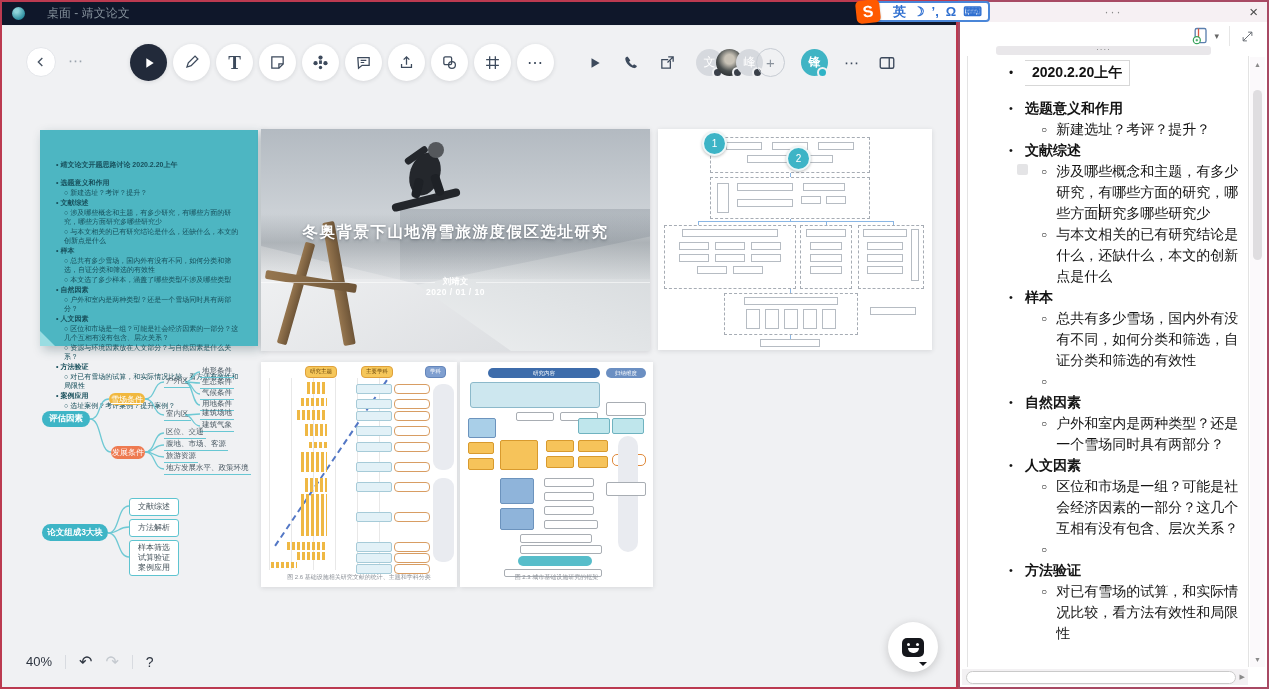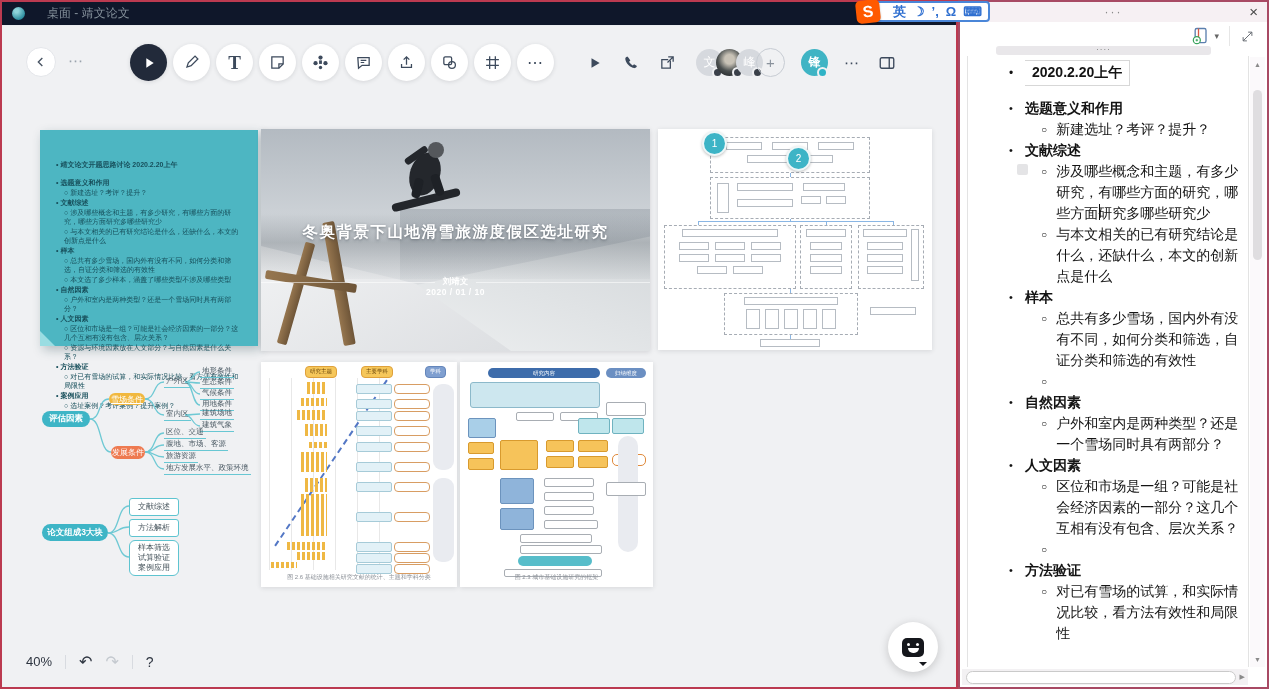--- a/index.html
+++ b/index.html
@@ -475,21 +475,21 @@
     <svg class="mm-svg" style="left:38px;top:488px;" width="150" height="95" viewBox="0 0 150 95">
       <g fill="none" stroke="#6fc9d4" stroke-width="1.3">
         <path d="M68,43 C80,43 77,16 89,16"></path>
           <path d="M68,43 C80,43 77,37 89,37"></path>
           <path d="M68,43 C80,43 77,67 89,67"></path>
       </g>
     </svg>
     <div class="mm-root" style="left:40px;top:522px;width:66px;height:17px;">论文组成3大块</div>
     <div class="mm-box" style="left:127px;top:496px;width:48px;height:16px;">文献综述</div>
     <div class="mm-box" style="left:127px;top:517px;width:48px;height:16px;">方法解析</div>
-    <div class="mm-box" style="left:127px;top:538px;width:48px;height:34px;border-radius:6px;">样本筛选
+    <div class="mm-box" style="left:127px;top:538px;width:48px;height:34px;">样本筛选
 试算验证
 案例应用</div>
 
     <div class="card chartfig">
       <div class="grid"></div>
       <div class="trend"></div>
       <div class="bars" style="left:46px;top:20px;width:20px;height:12px;"></div>
       <div class="bars" style="left:40px;top:36px;width:26px;height:8px;"></div>
       <div class="bars" style="left:36px;top:48px;width:30px;height:10px;"></div>
       <div class="bars" style="left:44px;top:62px;width:22px;height:12px;"></div>

